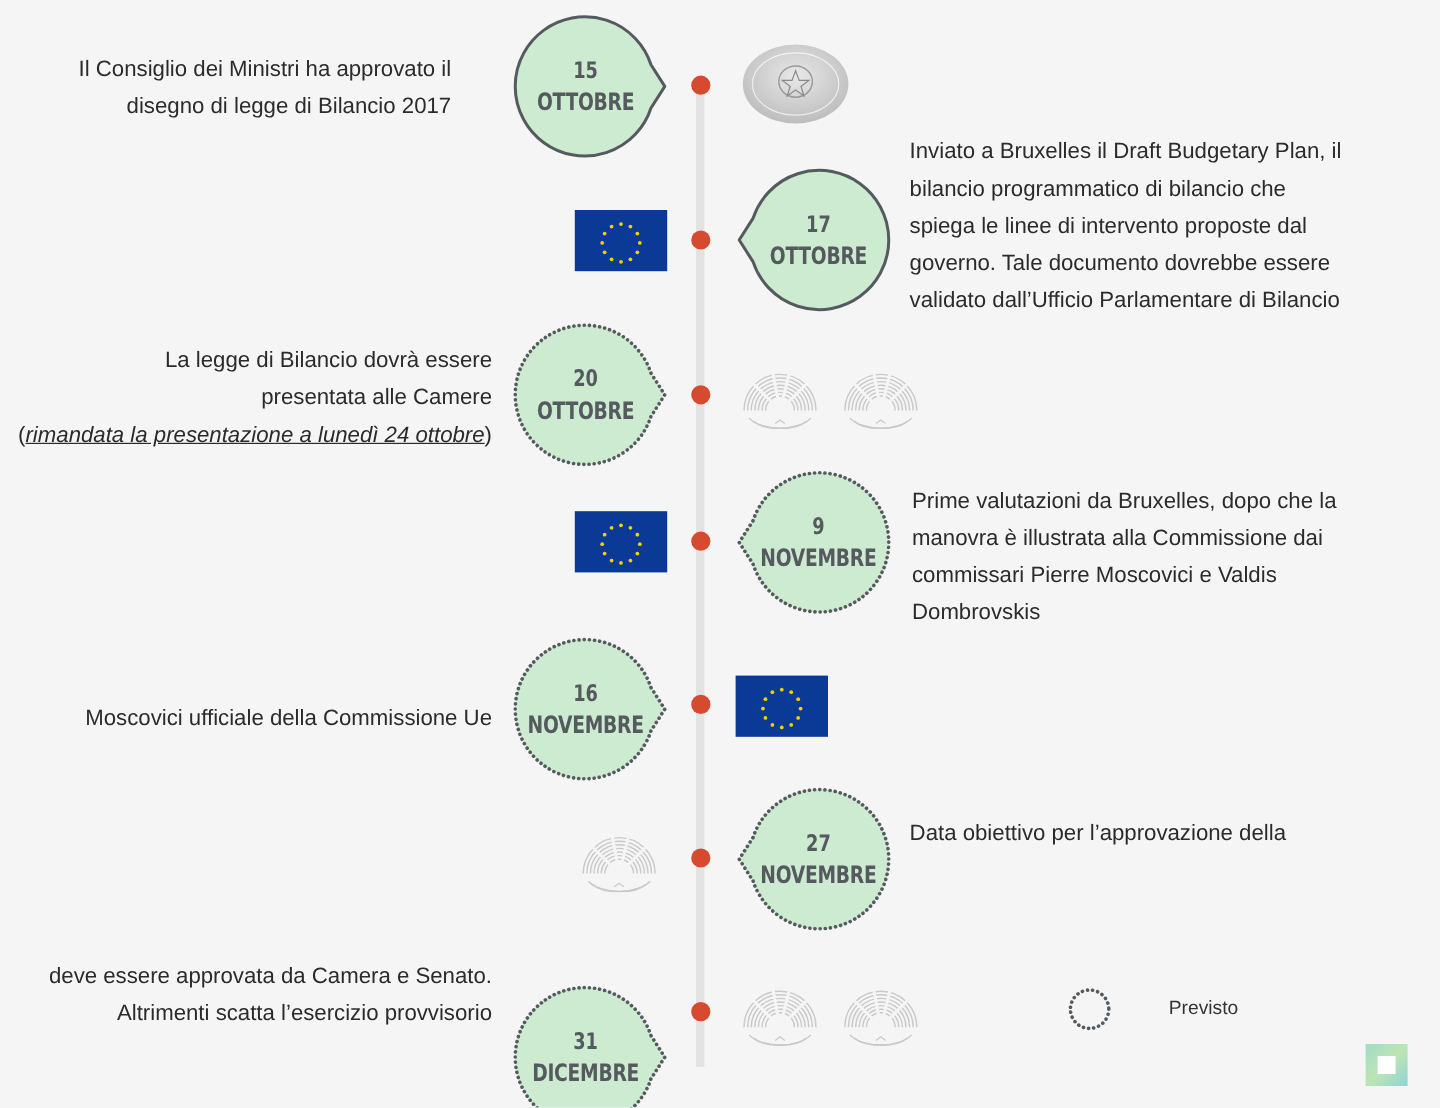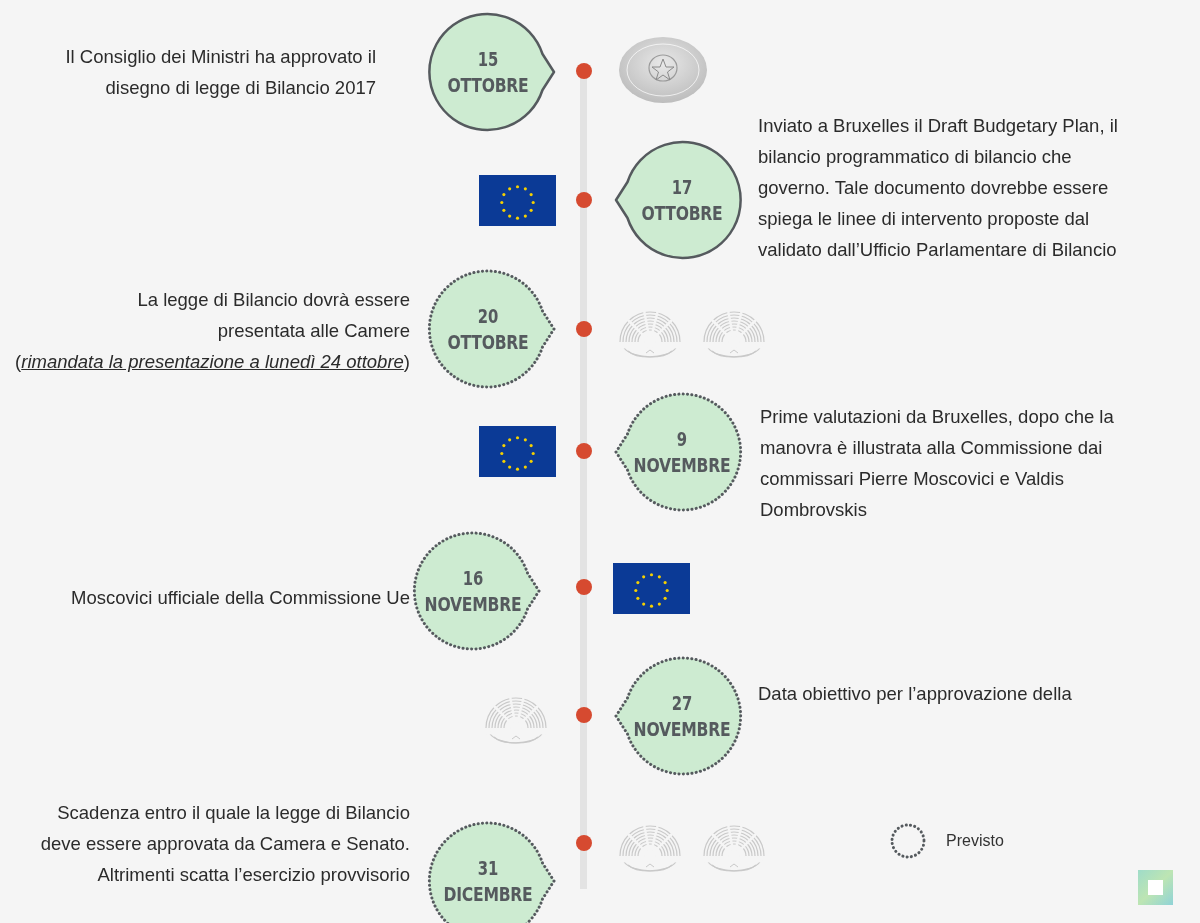--- a/index.html
+++ b/index.html
@@ -12,21 +12,21 @@
   .bubble .day{font-size:19px;line-height:26px;}
   .bubble .month{font-size:20px;line-height:26px;letter-spacing:-0.3px;}
   .text{position:absolute;font-size:18.5px;line-height:31px;color:#2b2b2b;font-family:"Liberation Sans",sans-serif;}
   .text.l{text-align:right;}
   .text.r{text-align:left;}
   .text .note{font-style:italic;text-decoration:underline;}
   .flag{position:absolute;width:77px;height:51px;background:#0b3a96;}
   .flag svg{position:absolute;left:0;top:0;}
   .hemi{position:absolute;width:72px;height:56px;}
   .seal{position:absolute;width:90px;height:70px;}
-  .legend{position:absolute;left:890px;top:823px;display:flex;align-items:center;}
+  .legend{position:absolute;left:890px;top:823px;display:flex;align-items:center;gap:28px;}
   .legend .ring{width:36px;height:36px;}
   .legend span{margin-left:20px;font-size:16px;color:#333;}
   .logo{position:absolute;left:1138px;top:870px;width:35px;height:35px;background:linear-gradient(135deg,#9fdcc9,#bde5b3 50%,#8fd3d7);}
   .logo div{position:absolute;left:10px;top:10px;width:15px;height:15px;background:#fff;}
 </style>
 </head>
 <body>
 
 <svg width="0" height="0" style="position:absolute">
   <defs>
@@ -114,22 +114,22 @@
       <path d="M5.5 42 A58 58 0 1 1 5.5 78 L-6 60 Z" fill="#cdebd1" stroke="#555a5e" stroke-width="2.5" stroke-linejoin="round"></path>
     </svg>
   <div class="lbl">
       <div class="day">17</div>
       <div class="month">OTTOBRE</div>
     </div>
 </div>
 <div class="text r" style="left:758px;top:110px;">
   <div>Inviato a Bruxelles il Draft Budgetary Plan, il</div>
   <div>bilancio programmatico di bilancio che</div>
+  <div>spiega le linee di intervento proposte dal</div>
   <div>governo. Tale documento dovrebbe essere</div>
-  <div>spiega le linee di intervento proposte dal</div>
   <div>validato dall’Ufficio Parlamentare di Bilancio</div>
 </div>
 
 <div class="text l" style="right:790px;top:284px;">
   <div>La legge di Bilancio dovrà essere</div>
   <div>presentata alle Camere</div>
   <div><span>(</span><span class="note">rimandata la presentazione a lunedì 24 ottobre</span><span>)</span></div>
 </div>
 <div class="bubble" style="left:428px;top:269px;">
   <svg width="132" height="120" viewBox="0 0 132 120">
@@ -166,21 +166,21 @@
 <div class="text r" style="left:760px;top:401px;">
   <div>Prime valutazioni da Bruxelles, dopo che la</div>
   <div>manovra è illustrata alla Commissione dai</div>
   <div>commissari Pierre Moscovici e Valdis</div>
   <div>Dombrovskis</div>
 </div>
 
 <div class="text l" style="right:790px;top:582px;">
   <div>Moscovici ufficiale della Commissione Ue</div>
 </div>
-<div class="bubble" style="left:413px;top:531px;">
+<div class="bubble" style="left:428px;top:531px;">
   <svg width="132" height="120" viewBox="0 0 132 120">
       <path d="M114.5 42 A58 58 0 1 0 114.5 78 L126 60 Z" fill="#cdebd1" stroke="#555a5e" stroke-width="3" stroke-dasharray="0.1 4.2" stroke-linecap="round" stroke-linejoin="round"></path>
     </svg>
   <div class="lbl">
       <div class="day">16</div>
       <div class="month">NOVEMBRE</div>
     </div>
 </div>
 <div class="dot" style="top:579px;"></div>
 <div class="flag" style="left:613px;top:563px;">
@@ -200,21 +200,20 @@
   <div class="lbl">
       <div class="day">27</div>
       <div class="month">NOVEMBRE</div>
     </div>
 </div>
 <div class="text r" style="left:758px;top:678px;">
   <div>Data obiettivo per l’approvazione della</div>
 </div>
 
 <div class="text l" style="right:790px;top:797px;">
-  <div>Scadenza entro il quale la legge di Bilancio</div>
   <div>deve essere approvata da Camera e Senato.</div>
   <div>Altrimenti scatta l’esercizio provvisorio</div>
 </div>
 <div class="bubble" style="left:428px;top:821px;">
   <svg width="132" height="120" viewBox="0 0 132 120">
       <path d="M114.5 42 A58 58 0 1 0 114.5 78 L126 60 Z" fill="#cdebd1" stroke="#555a5e" stroke-width="3" stroke-dasharray="0.1 4.2" stroke-linecap="round" stroke-linejoin="round"></path>
     </svg>
   <div class="lbl">
       <div class="day">31</div>
       <div class="month">DICEMBRE</div>

